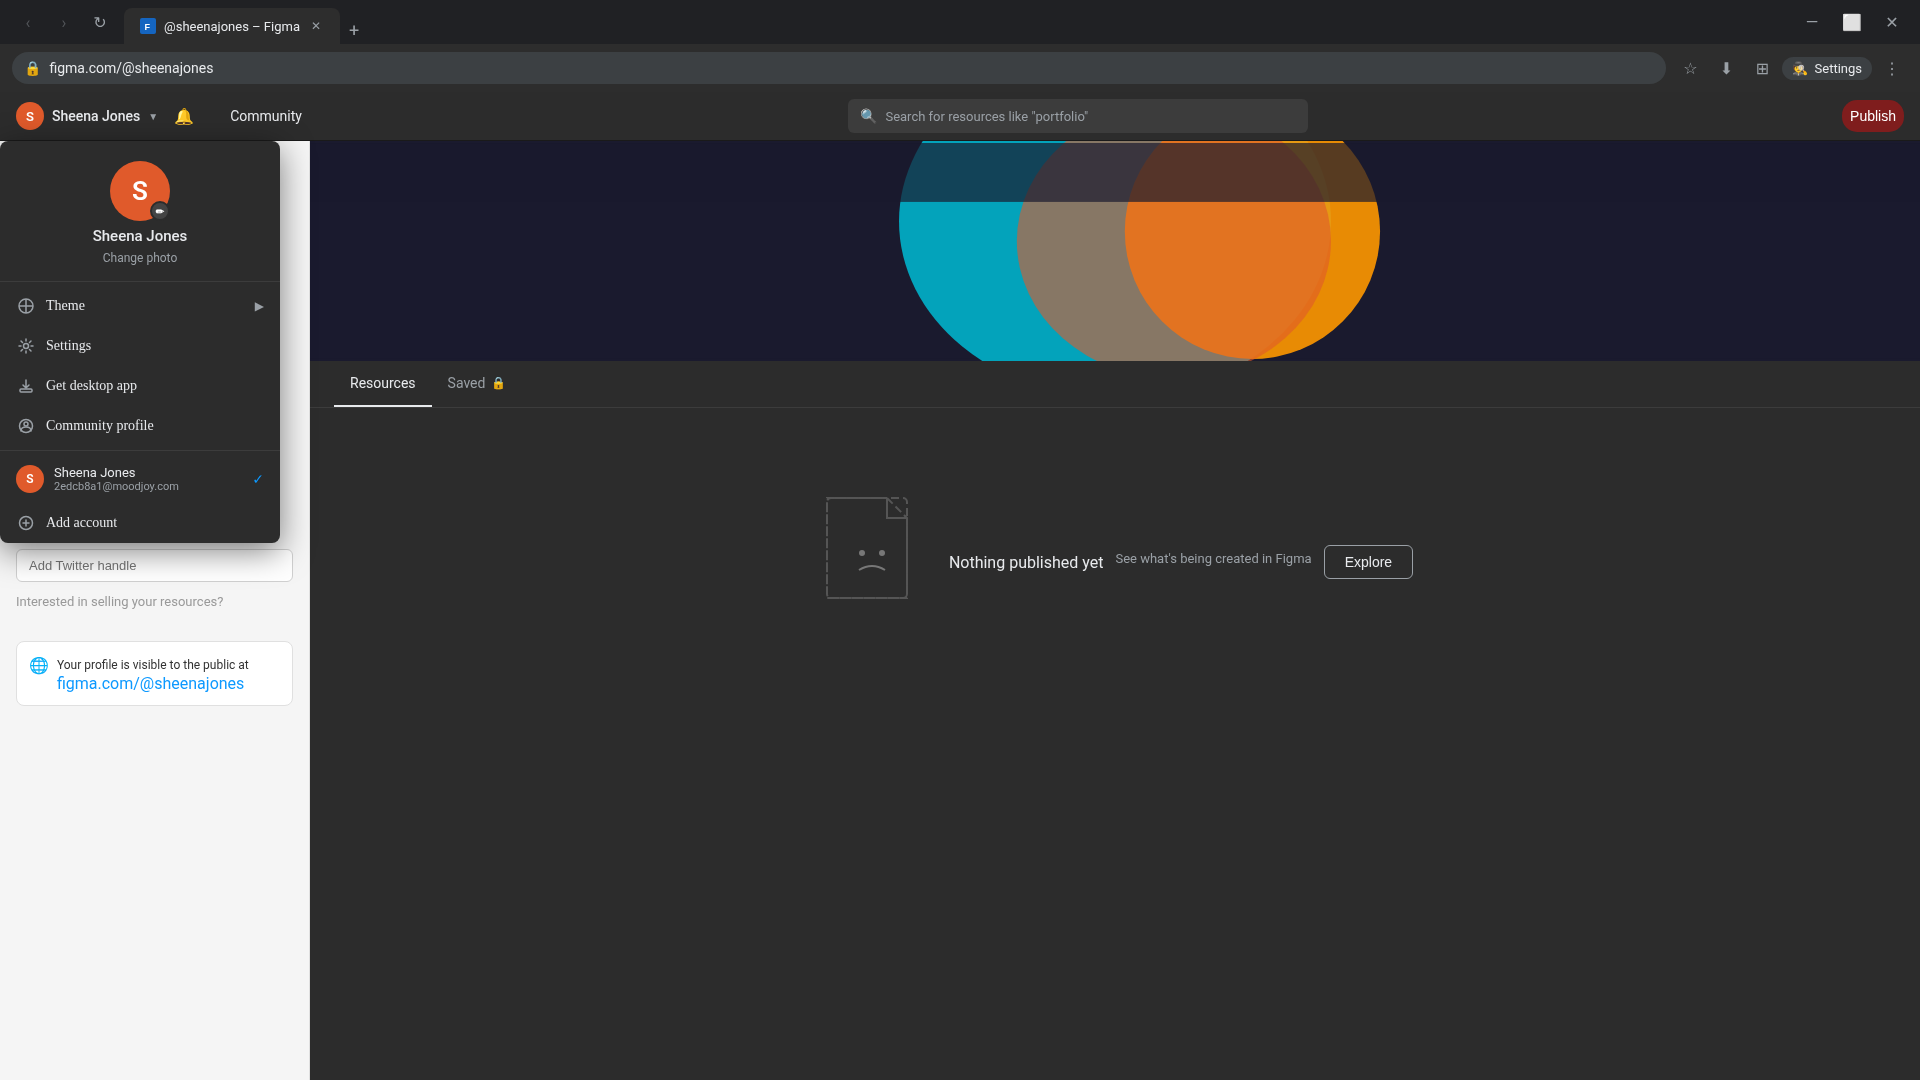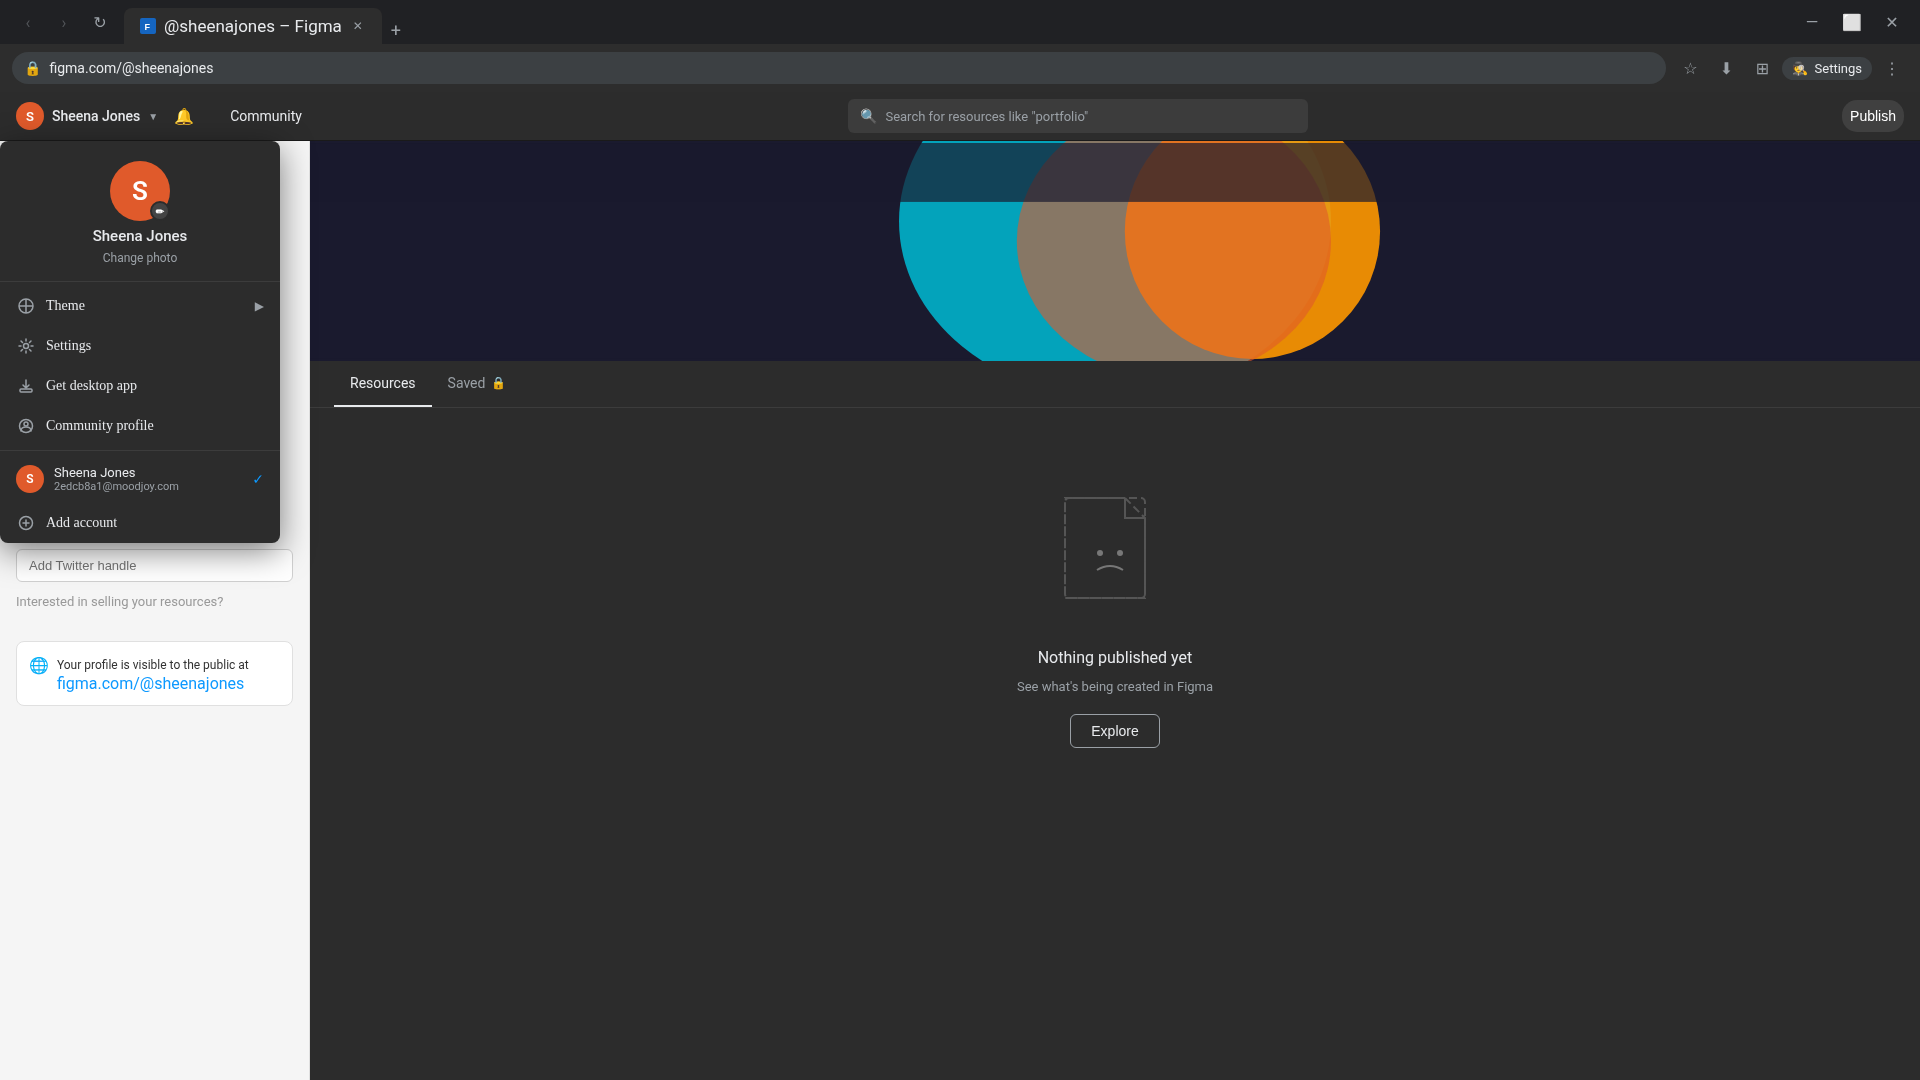--- a/index.html
+++ b/index.html
@@ -4,21 +4,21 @@
   <style>
     * { box-sizing: border-box; margin: 0; padding: 0; }
     body { font-family: -apple-system, BlinkMacSystemFont, 'Segoe UI', Roboto, sans-serif; background: #1e1e1e; width: 1920px; height: 1080px; overflow: hidden; position: relative; }
 
     
     .browser-chrome { background: #202124; height: 44px; display: flex; align-items: center; padding: 0 12px; gap: 8px; }
     .browser-tabs { display: flex; align-items: flex-end; height: 100%; }
     .tab { background: #35363a; border-radius: 8px 8px 0 0; padding: 0 16px; height: 36px; display: flex; align-items: center; gap: 8px; min-width: 200px; }
     .tab.active { background: #2d2d2d; }
     .tab-favicon { width: 16px; height: 16px; background: #1565c0; border-radius: 2px; display: flex; align-items: center; justify-content: center; font-size: 10px; color: white; font-weight: bold; }
-    .tab-title { font-size: 17px; color: #e8eaed; flex: 1; white-space: nowrap; overflow: hidden; text-overflow: ellipsis; }
+    .tab-title { font-size: 13px; color: #e8eaed; flex: 1; white-space: nowrap; overflow: hidden; text-overflow: ellipsis; }
     .tab-close { width: 16px; height: 16px; border-radius: 50%; display: flex; align-items: center; justify-content: center; cursor: pointer; color: #9aa0a6; font-size: 12px; }
     .tab-add { width: 28px; height: 28px; border-radius: 50%; display: flex; align-items: center; justify-content: center; color: #9aa0a6; font-size: 18px; cursor: pointer; }
     .nav-controls { display: flex; align-items: center; gap: 4px; }
     .nav-btn { width: 32px; height: 32px; border-radius: 50%; display: flex; align-items: center; justify-content: center; color: #9aa0a6; font-size: 16px; cursor: pointer; }
     .nav-btn.disabled { opacity: 0.4; cursor: default; }
 
     
     .browser-toolbar { background: #2d2d2d; height: 48px; display: flex; align-items: center; padding: 0 12px; gap: 8px; }
     .address-bar { flex: 1; background: #3c4043; border-radius: 20px; height: 32px; display: flex; align-items: center; padding: 0 12px; gap: 8px; }
     .address-url { font-size: 14px; color: #e8eaed; }
@@ -32,21 +32,21 @@
     .user-avatar { width: 28px; height: 28px; border-radius: 50%; background: #e05a2b; display: flex; align-items: center; justify-content: center; color: white; font-size: 13px; font-weight: 600; }
     .user-name { color: #e8eaed; font-size: 14px; font-weight: 500; }
     .chevron-down { color: #9aa0a6; font-size: 10px; }
     .notification-btn { width: 28px; height: 28px; border-radius: 50%; display: flex; align-items: center; justify-content: center; color: #9aa0a6; font-size: 16px; cursor: pointer; }
     .figma-nav { display: flex; align-items: center; gap: 0; margin-left: 8px; }
     .nav-item { color: #e8eaed; font-size: 14px; padding: 8px 12px; cursor: pointer; border-radius: 6px; }
     .figma-search { flex: 1; margin: 0 24px; }
     .search-box { background: #3c3c3c; border-radius: 6px; height: 34px; display: flex; align-items: center; padding: 0 12px; gap: 8px; max-width: 460px; margin: 0 auto; }
     .search-icon { color: #9aa0a6; font-size: 14px; }
     .search-placeholder { color: #9aa0a6; font-size: 13px; }
-    .publish-btn { background: #404040; color: white; border: none; border-radius: 15px; padding: 8px 8px; font-size: 14px; font-weight: 500; cursor: pointer; }
+    .publish-btn { background: #7f1d1d; color: white; border: none; border-radius: 15px; padding: 8px 8px; font-size: 14px; font-weight: 500; cursor: pointer; }
 
     
     .main-content { display: flex; height: calc(1080px - 44px - 48px - 49px); position: relative; }
 
     
     .profile-sidebar { width: 310px; background: #f5f5f5; border-right: 1px solid #e0e0e0; overflow-y: auto; flex-shrink: 0; z-index: 1; }
     .profile-fields { padding: 16px; display: flex; flex-direction: column; gap: 12px; }
     .profile-field { display: flex; flex-direction: column; gap: 4px; }
     .field-input { border: 1px solid #d0d0d0; border-radius: 6px; padding: 8px 12px; font-size: 13px; color: #999; background: white; outline: none; }
     .profile-visible-notice { background: white; border: 1px solid #e0e0e0; border-radius: 8px; margin: 16px; padding: 12px; display: flex; align-items: flex-start; gap: 8px; }
@@ -77,21 +77,21 @@
     .community-content { flex: 1; background: #2c2c2c; overflow-y: auto; }
     .community-banner { height: 220px; background: #1a1a2e; overflow: hidden; position: relative; display: flex; align-items: center; justify-content: center; }
     
 
     .community-tabs { display: flex; gap: 0; padding: 0 24px; border-bottom: 1px solid #3c3c3c; background: #2c2c2c; }
     .community-tab { padding: 14px 16px; font-size: 14px; color: #9aa0a6; cursor: pointer; border-bottom: 2px solid transparent; display: flex; align-items: center; gap: 6px; }
     .community-tab.active { color: #e8eaed; border-bottom-color: #e8eaed; }
     .lock-icon { font-size: 12px; }
 
     
-    .empty-state { display: flex; flex-direction: column; align-items: center; justify-content: center; padding: 80px 24px; gap: 12px; }
+    .empty-state { display: flex; align-items: center; justify-content: center; padding: 80px 24px; gap: 12px; }
     .empty-icon { width: 120px; height: 140px; }
     .empty-title { font-size: 16px; color: #e8eaed; font-weight: 400; margin-top: 8px; }
     .empty-subtitle { font-size: 13px; color: #9aa0a6; }
     .explore-btn { border: 1px solid #9aa0a6; background: transparent; color: #e8eaed; border-radius: 6px; padding: 8px 20px; font-size: 14px; cursor: pointer; margin-top: 8px; }
   </style>
 </head>
 <body>
 
 <div class="browser-chrome">
   <div class="nav-controls">

